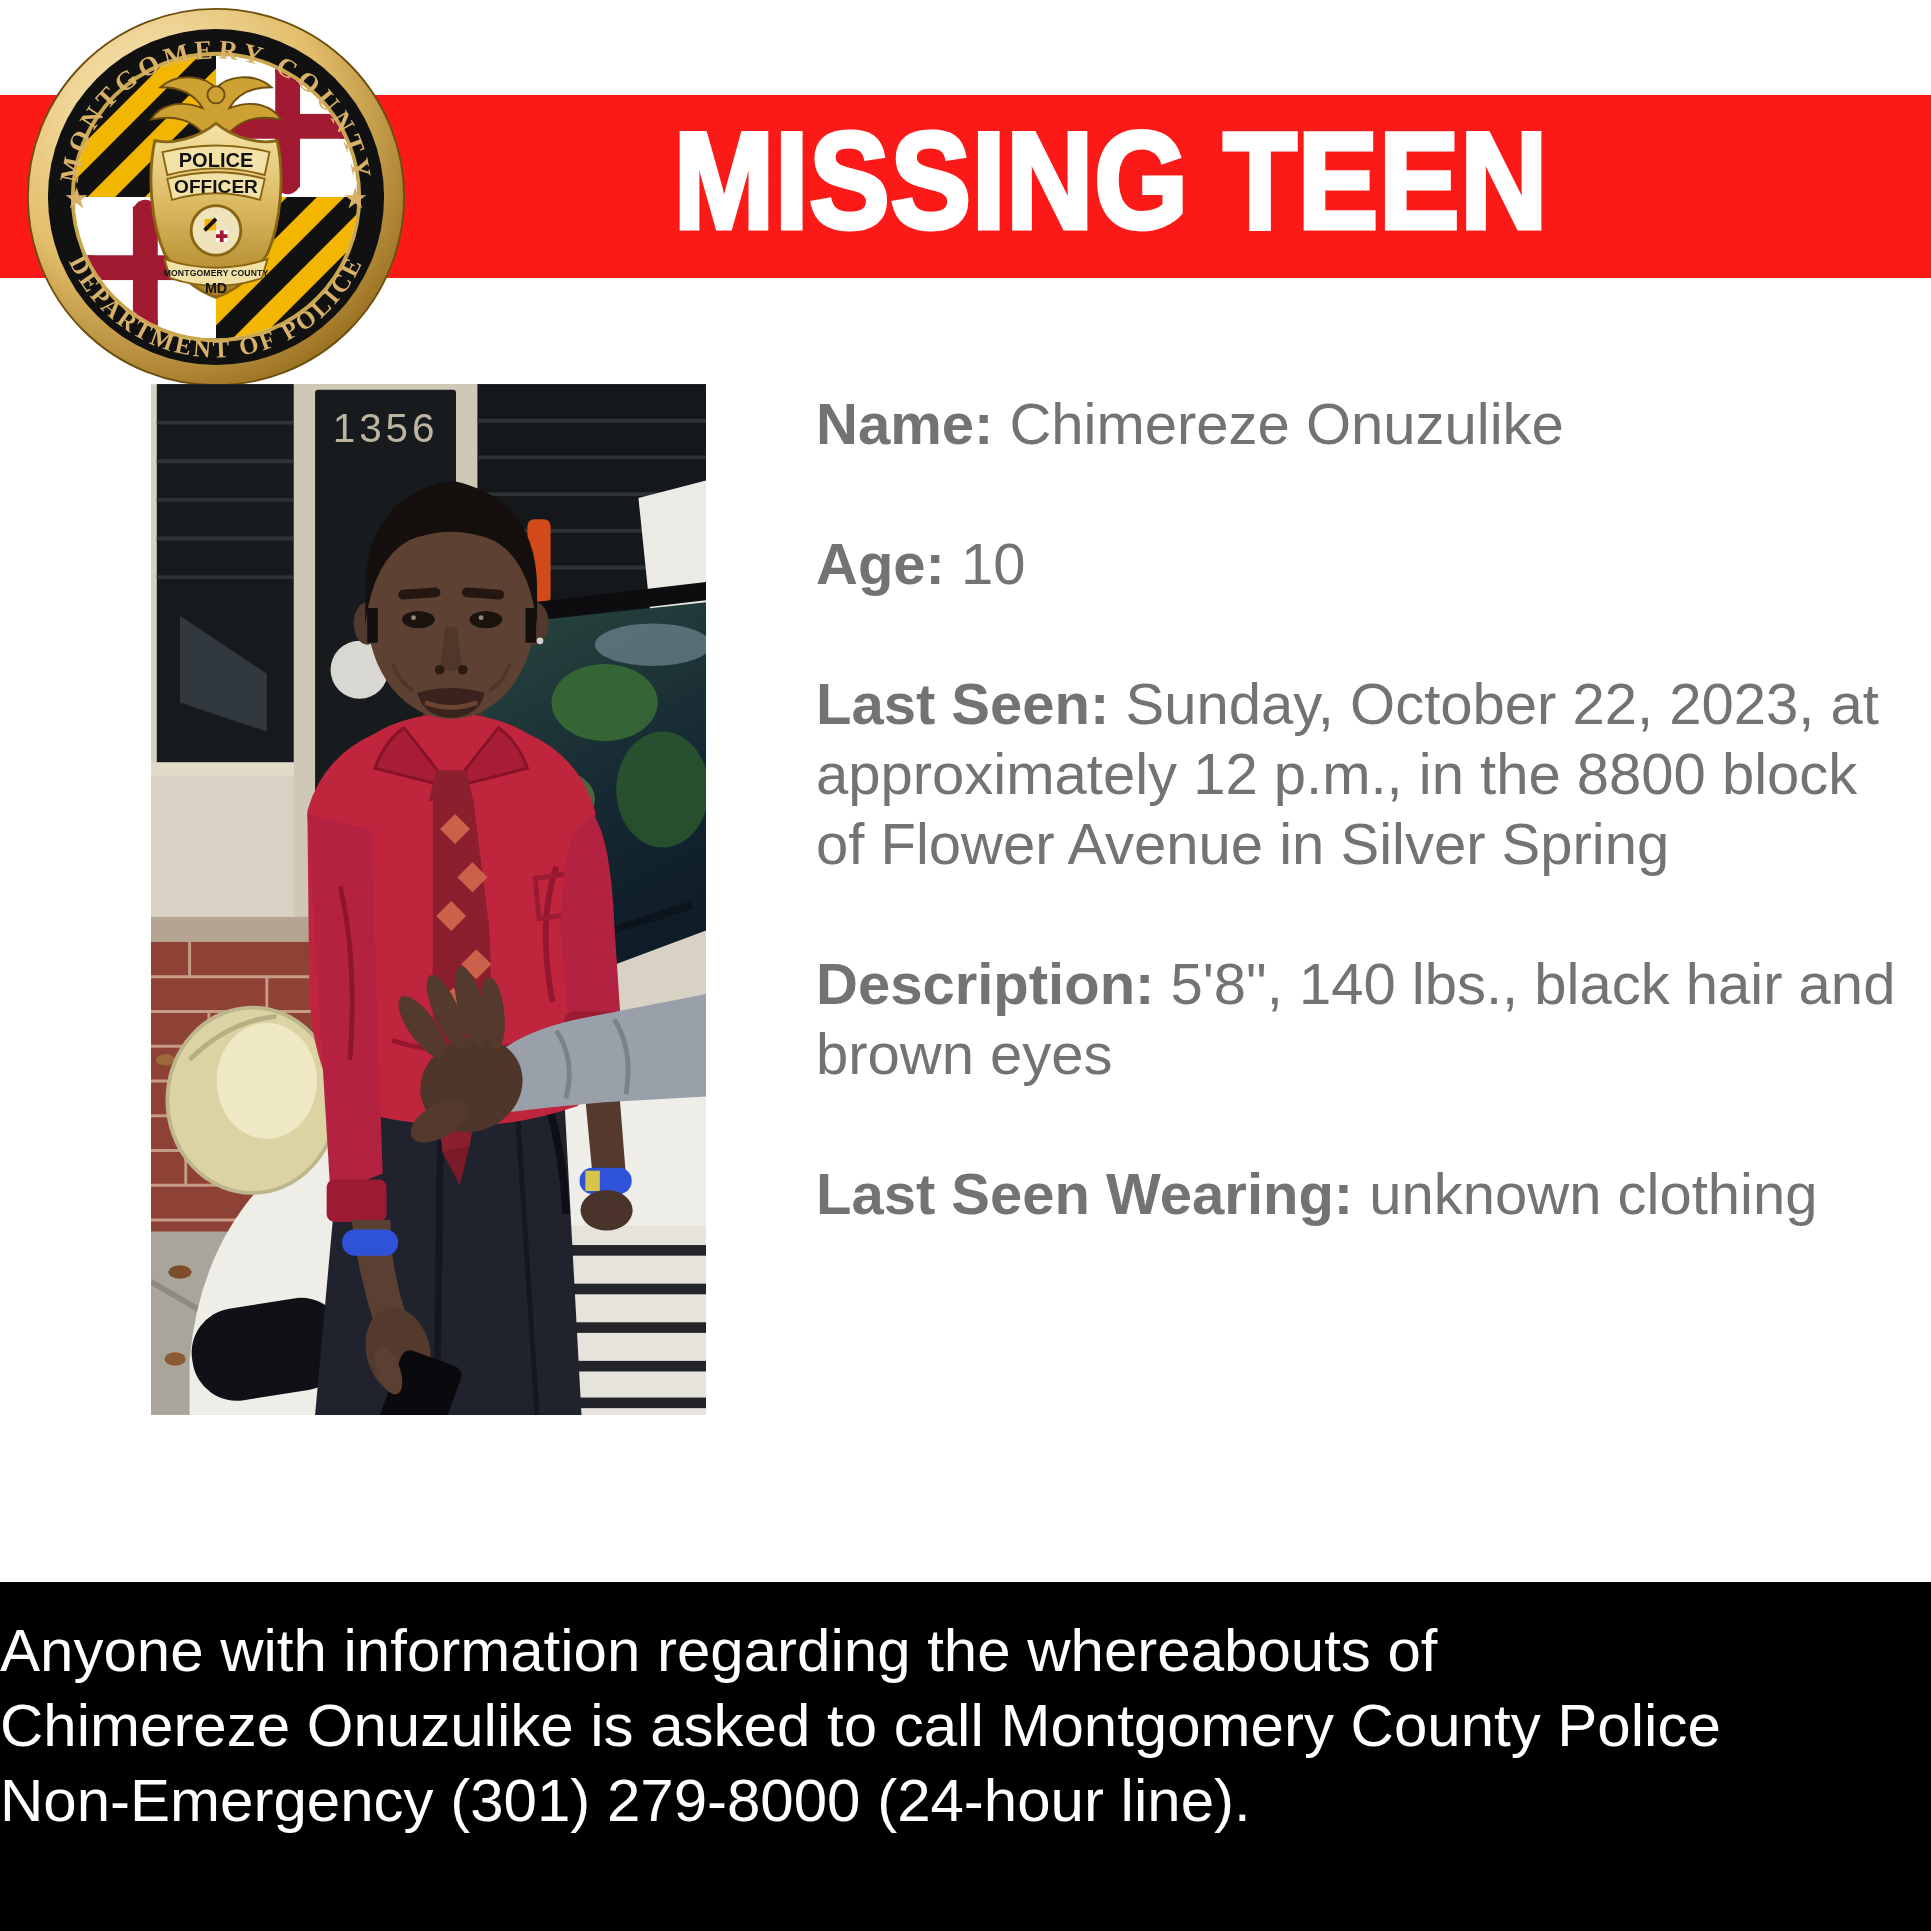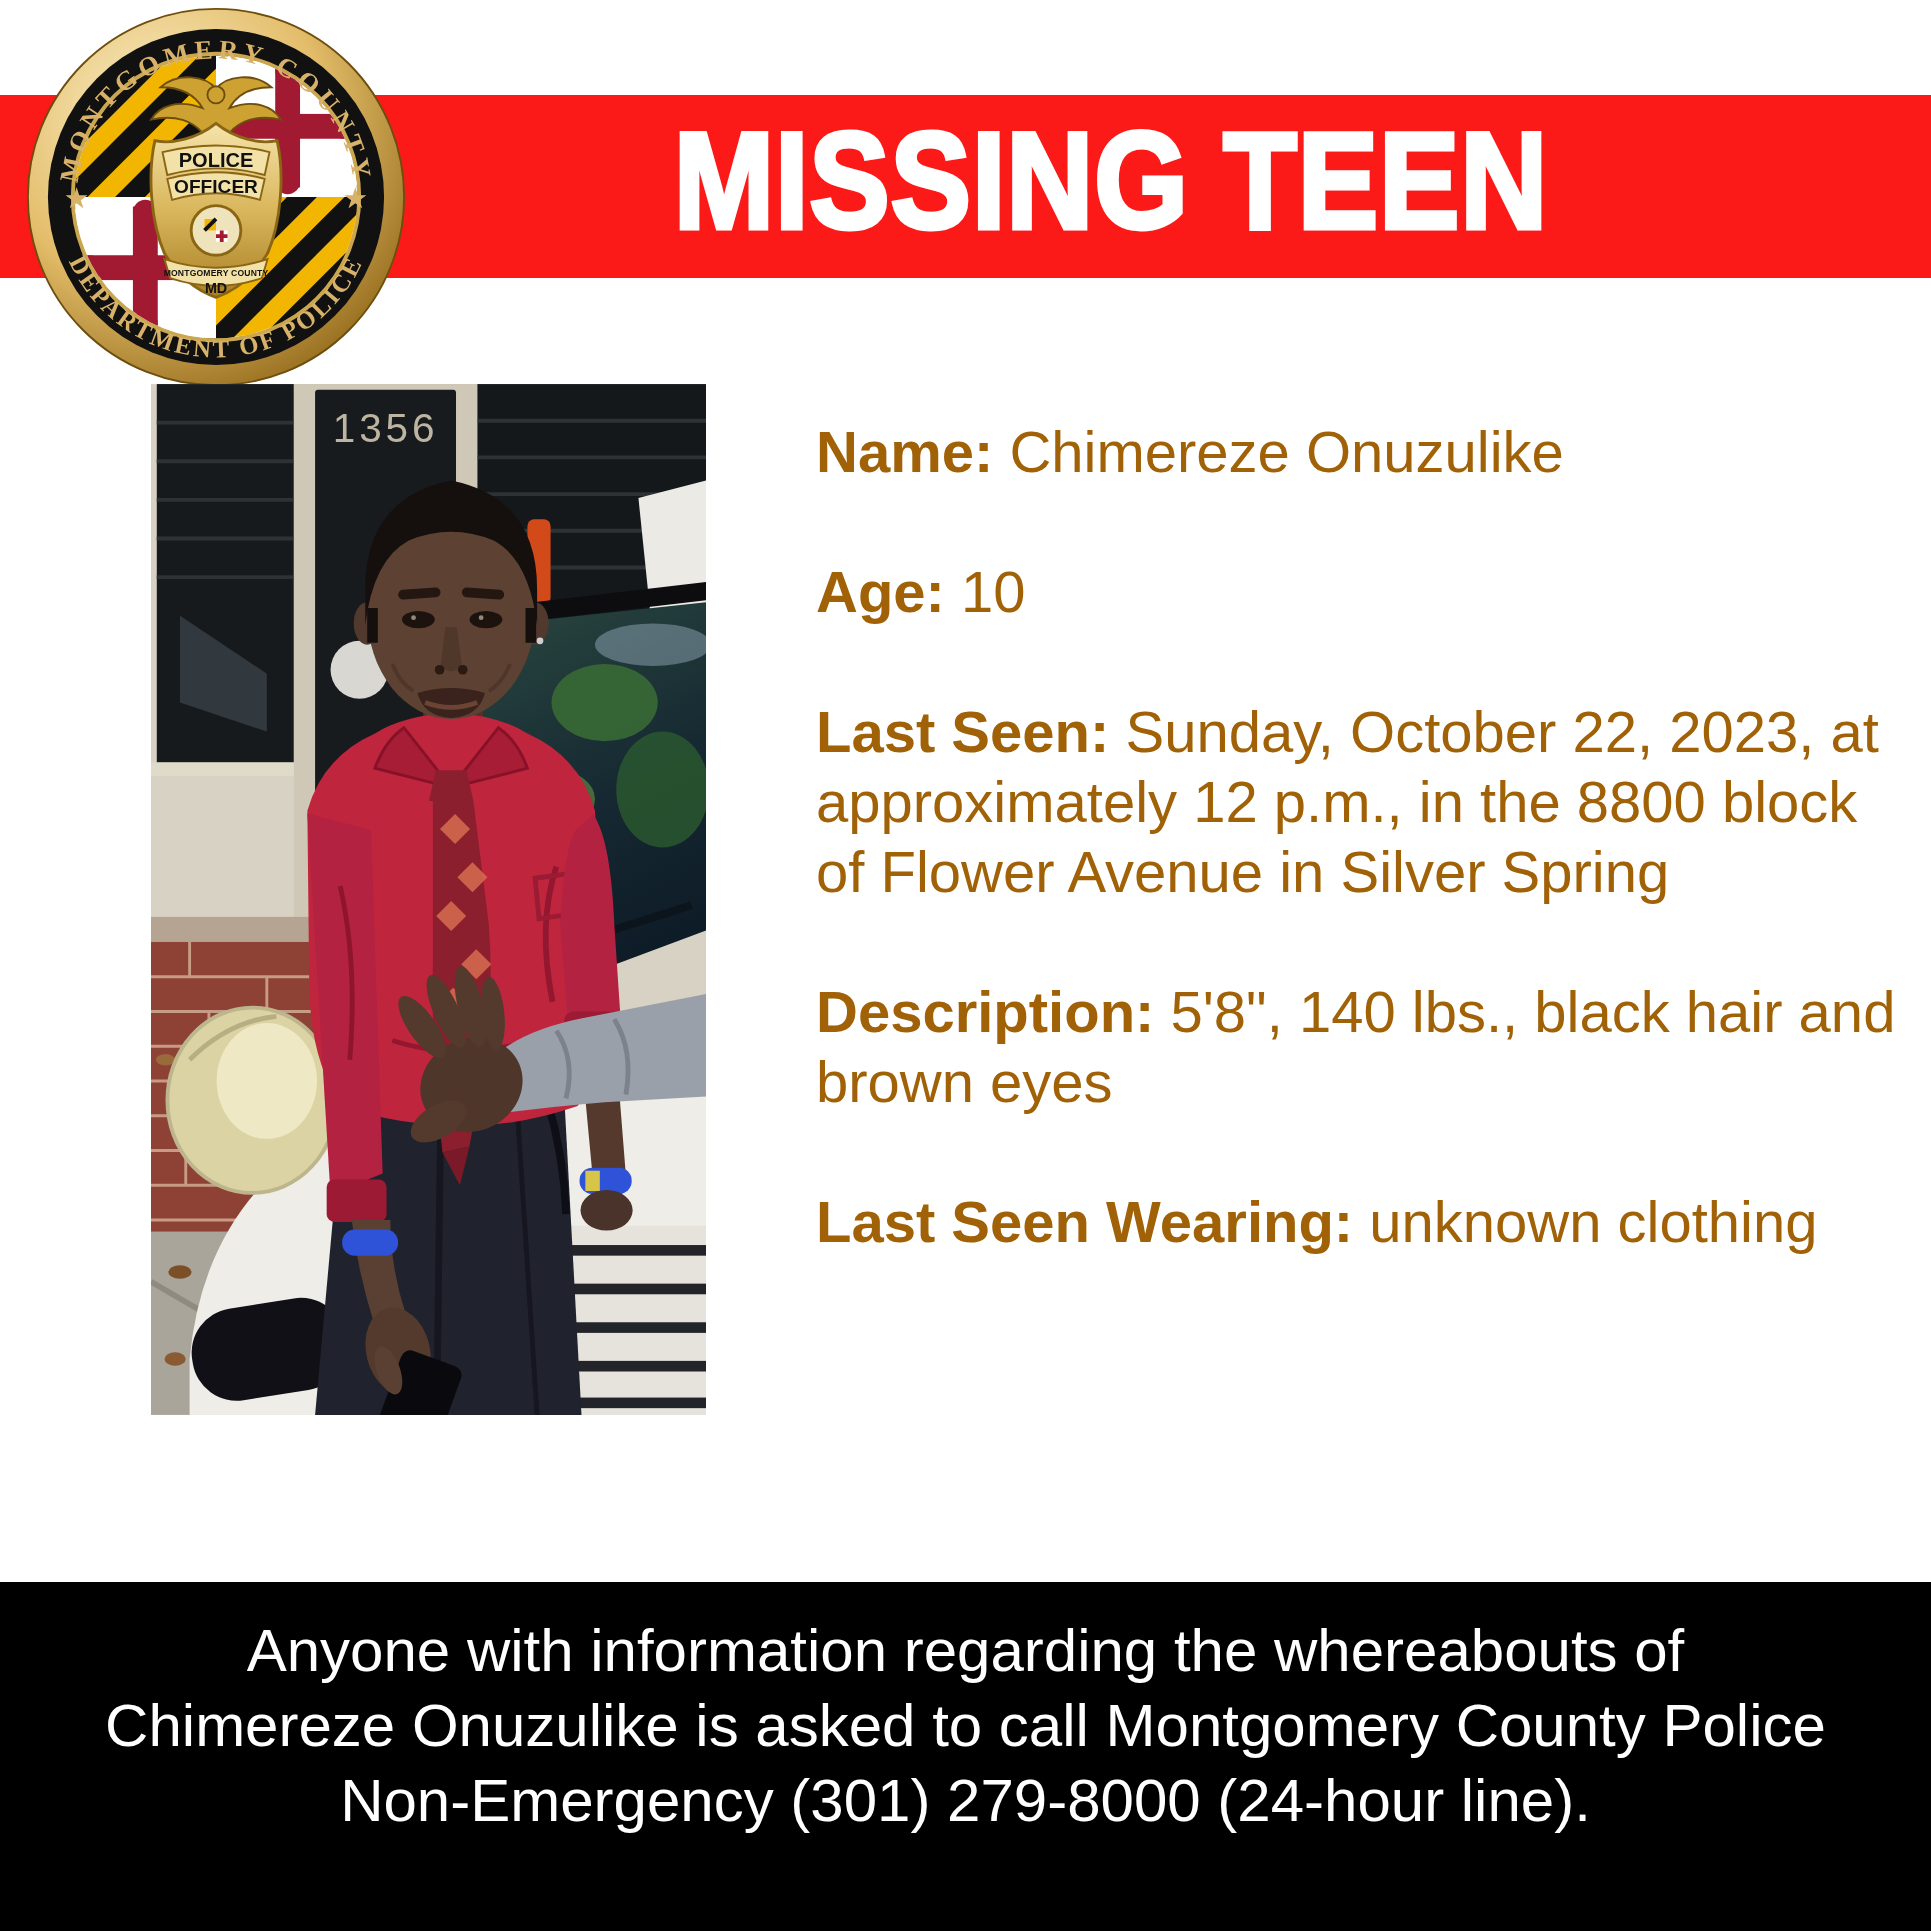--- a/index.html
+++ b/index.html
@@ -19,28 +19,28 @@
     -webkit-text-stroke:4.8px #ffffff;
     white-space:nowrap;
   }
   
   .seal{position:absolute;left:25px;top:5.8px;width:382px;height:382px;}
   
   .photo{position:absolute;left:123px;top:384px;width:555px;height:1031px;margin-left:28px;}
   
   .details{
     position:absolute;left:816px;top:389px;width:1081px;
-    font-size:58px;line-height:70px;color:#a16207;margin-top:28px;
+    font-size:58px;line-height:70px;color:#737373;
   }
   .details p{margin:0 0 70px 0;}
   .details .lbl{font-weight:bold;}
   
   .footer{
     position:absolute;left:0;top:1582px;width:1931px;height:350px;
-    background:#000000;color:#ffffff;text-align:center;
+    background:#000000;color:#ffffff;
     box-sizing:border-box;padding-top:31px;
   }
   .footer div{font-size:60px;line-height:75px;font-weight:400;}
 </style>
 </head>
 <body>
 
 <div class="poster">
 
   <div class="banner">

